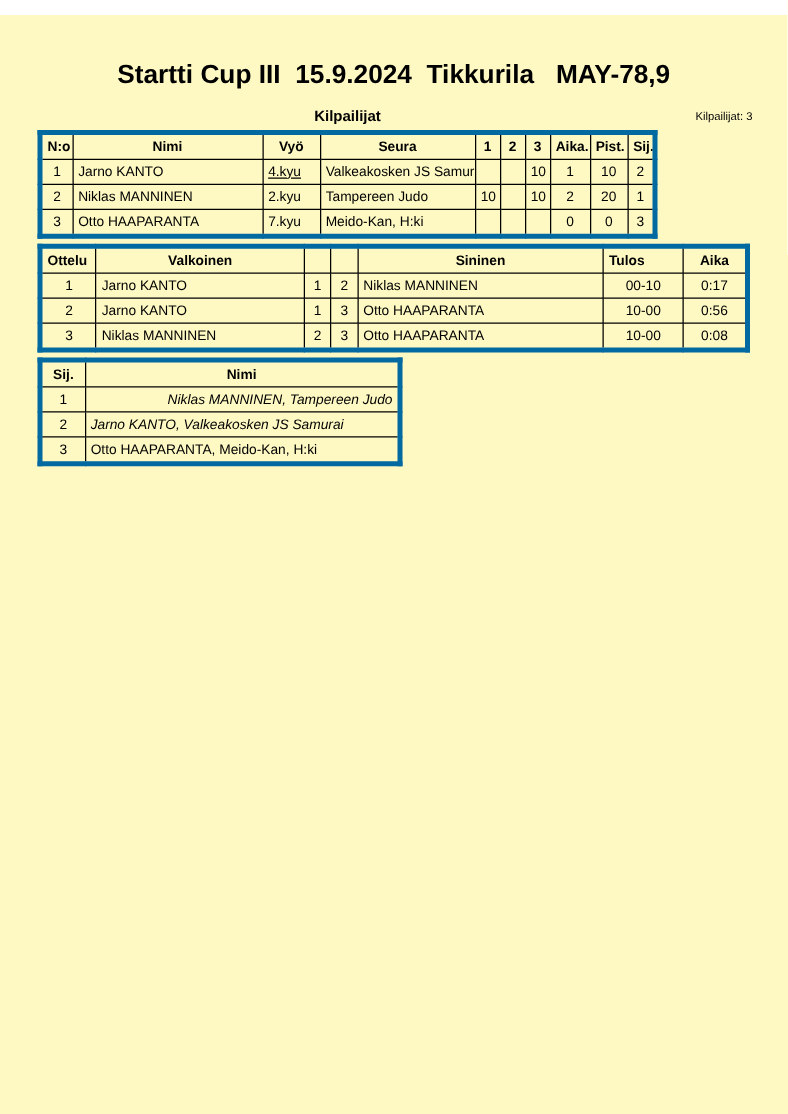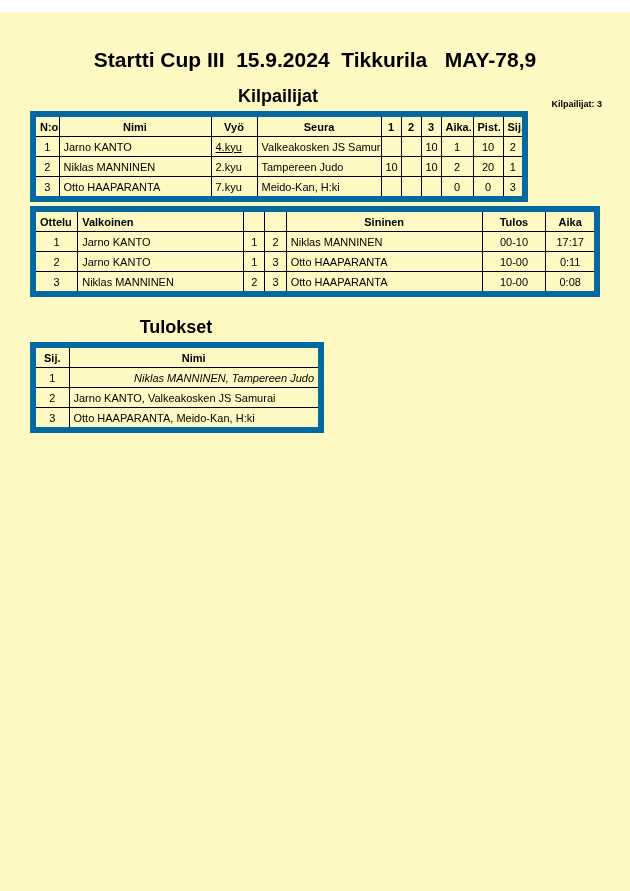--- a/index.html
+++ b/index.html
@@ -14,41 +14,41 @@
   }
   .title {
     padding-top: 36px;
     text-align: center;
     font-size: 21px;
     font-weight: bold;
     white-space: pre;
   }
   .heading-row { position: relative; margin-top: 14px; }
   .section-heading {
-    font-size: 18px;
+    font-size: 12px;
     font-weight: bold;
     text-align: center;
     margin-left: 30px;
   }
   .w1 { width: 496px; }
   .w2 { width: 534px; }
   .w3 { width: 292px; }
   .competitors-note {
     position: absolute;
-    top: 13px;
+    top: 2px;
     right: 28px;
     font-size: 9px;
-    font-weight: bold;
+    font-weight: normal;
   }
   table.report {
     border-collapse: collapse;
     table-layout: fixed;
     margin-left: 30px;
     margin-top: 4px;
-    border: 6px solid #0369a1;
+    border: 4px solid #0369a1;
     font-size: 11px;
   }
   table.report th, table.report td {
     border: 1px solid #000;
     padding: 2px 4px;
     height: 15px;
     overflow: hidden;
     white-space: nowrap;
     font-size: 11px;
   }
@@ -142,80 +142,79 @@
         <col style="width: 156px;">
         <col style="width: 20px;">
         <col style="width: 20px;">
         <col style="width: 184px;">
         <col style="width: 60px;">
         <col style="width: 48px;">
       </colgroup>
       <thead>
         <tr>
           <th style="text-align: left;">Ottelu</th>
-          <th style="text-align: left;">Valkoinen</th>
+          <th style="text-align: center;">Valkoinen</th>
           <th style="text-align: center;"></th>
           <th style="text-align: center;"></th>
           <th style="text-align: center;">Sininen</th>
-          <th style="text-align: center;">Tulos</th>
+          <th style="text-align: left;">Tulos</th>
           <th style="text-align: center;">Aika</th>
         </tr>
       </thead>
       <tbody>
         <tr>
           <td style="text-align: center;">1</td>
           <td style="text-align: left;">Jarno KANTO</td>
           <td style="text-align: center;">1</td>
           <td style="text-align: center;">2</td>
           <td style="text-align: left;">Niklas MANNINEN</td>
           <td style="text-align: center;">00-10</td>
-          <td style="text-align: center;">17:17</td>
+          <td style="text-align: center;">0:17</td>
         </tr>
         <tr>
           <td style="text-align: center;">2</td>
           <td style="text-align: left;">Jarno KANTO</td>
           <td style="text-align: center;">1</td>
           <td style="text-align: center;">3</td>
           <td style="text-align: left;">Otto HAAPARANTA</td>
           <td style="text-align: center;">10-00</td>
-          <td style="text-align: center;">0:11</td>
+          <td style="text-align: center;">0:56</td>
         </tr>
         <tr>
           <td style="text-align: center;">3</td>
           <td style="text-align: left;">Niklas MANNINEN</td>
           <td style="text-align: center;">2</td>
           <td style="text-align: center;">3</td>
           <td style="text-align: left;">Otto HAAPARANTA</td>
           <td style="text-align: center;">10-00</td>
           <td style="text-align: center;">0:08</td>
         </tr>
       </tbody>
     </table>
 
-  <div class="section-heading w3 gap-sm">Tulokset</div>
 
   <table class="report" style="width: 292px;">
       <colgroup>
         <col style="width: 36px;">
         <col style="width: 252px;">
       </colgroup>
       <thead>
         <tr>
           <th style="text-align: center;">Sij.</th>
           <th style="text-align: center;">Nimi</th>
         </tr>
       </thead>
       <tbody>
         <tr>
           <td style="text-align: center;">1</td>
           <td style="text-align: right; font-style: italic;">Niklas MANNINEN, Tampereen Judo</td>
         </tr>
         <tr>
           <td style="text-align: center;">2</td>
-          <td style="text-align: left;">Jarno KANTO, Valkeakosken JS Samurai</td>
+          <td style="text-align: left; font-style: italic;">Jarno KANTO, Valkeakosken JS Samurai</td>
         </tr>
         <tr>
           <td style="text-align: center;">3</td>
           <td style="text-align: left;">Otto HAAPARANTA, Meido-Kan, H:ki</td>
         </tr>
       </tbody>
     </table>
 
 </div>
 

